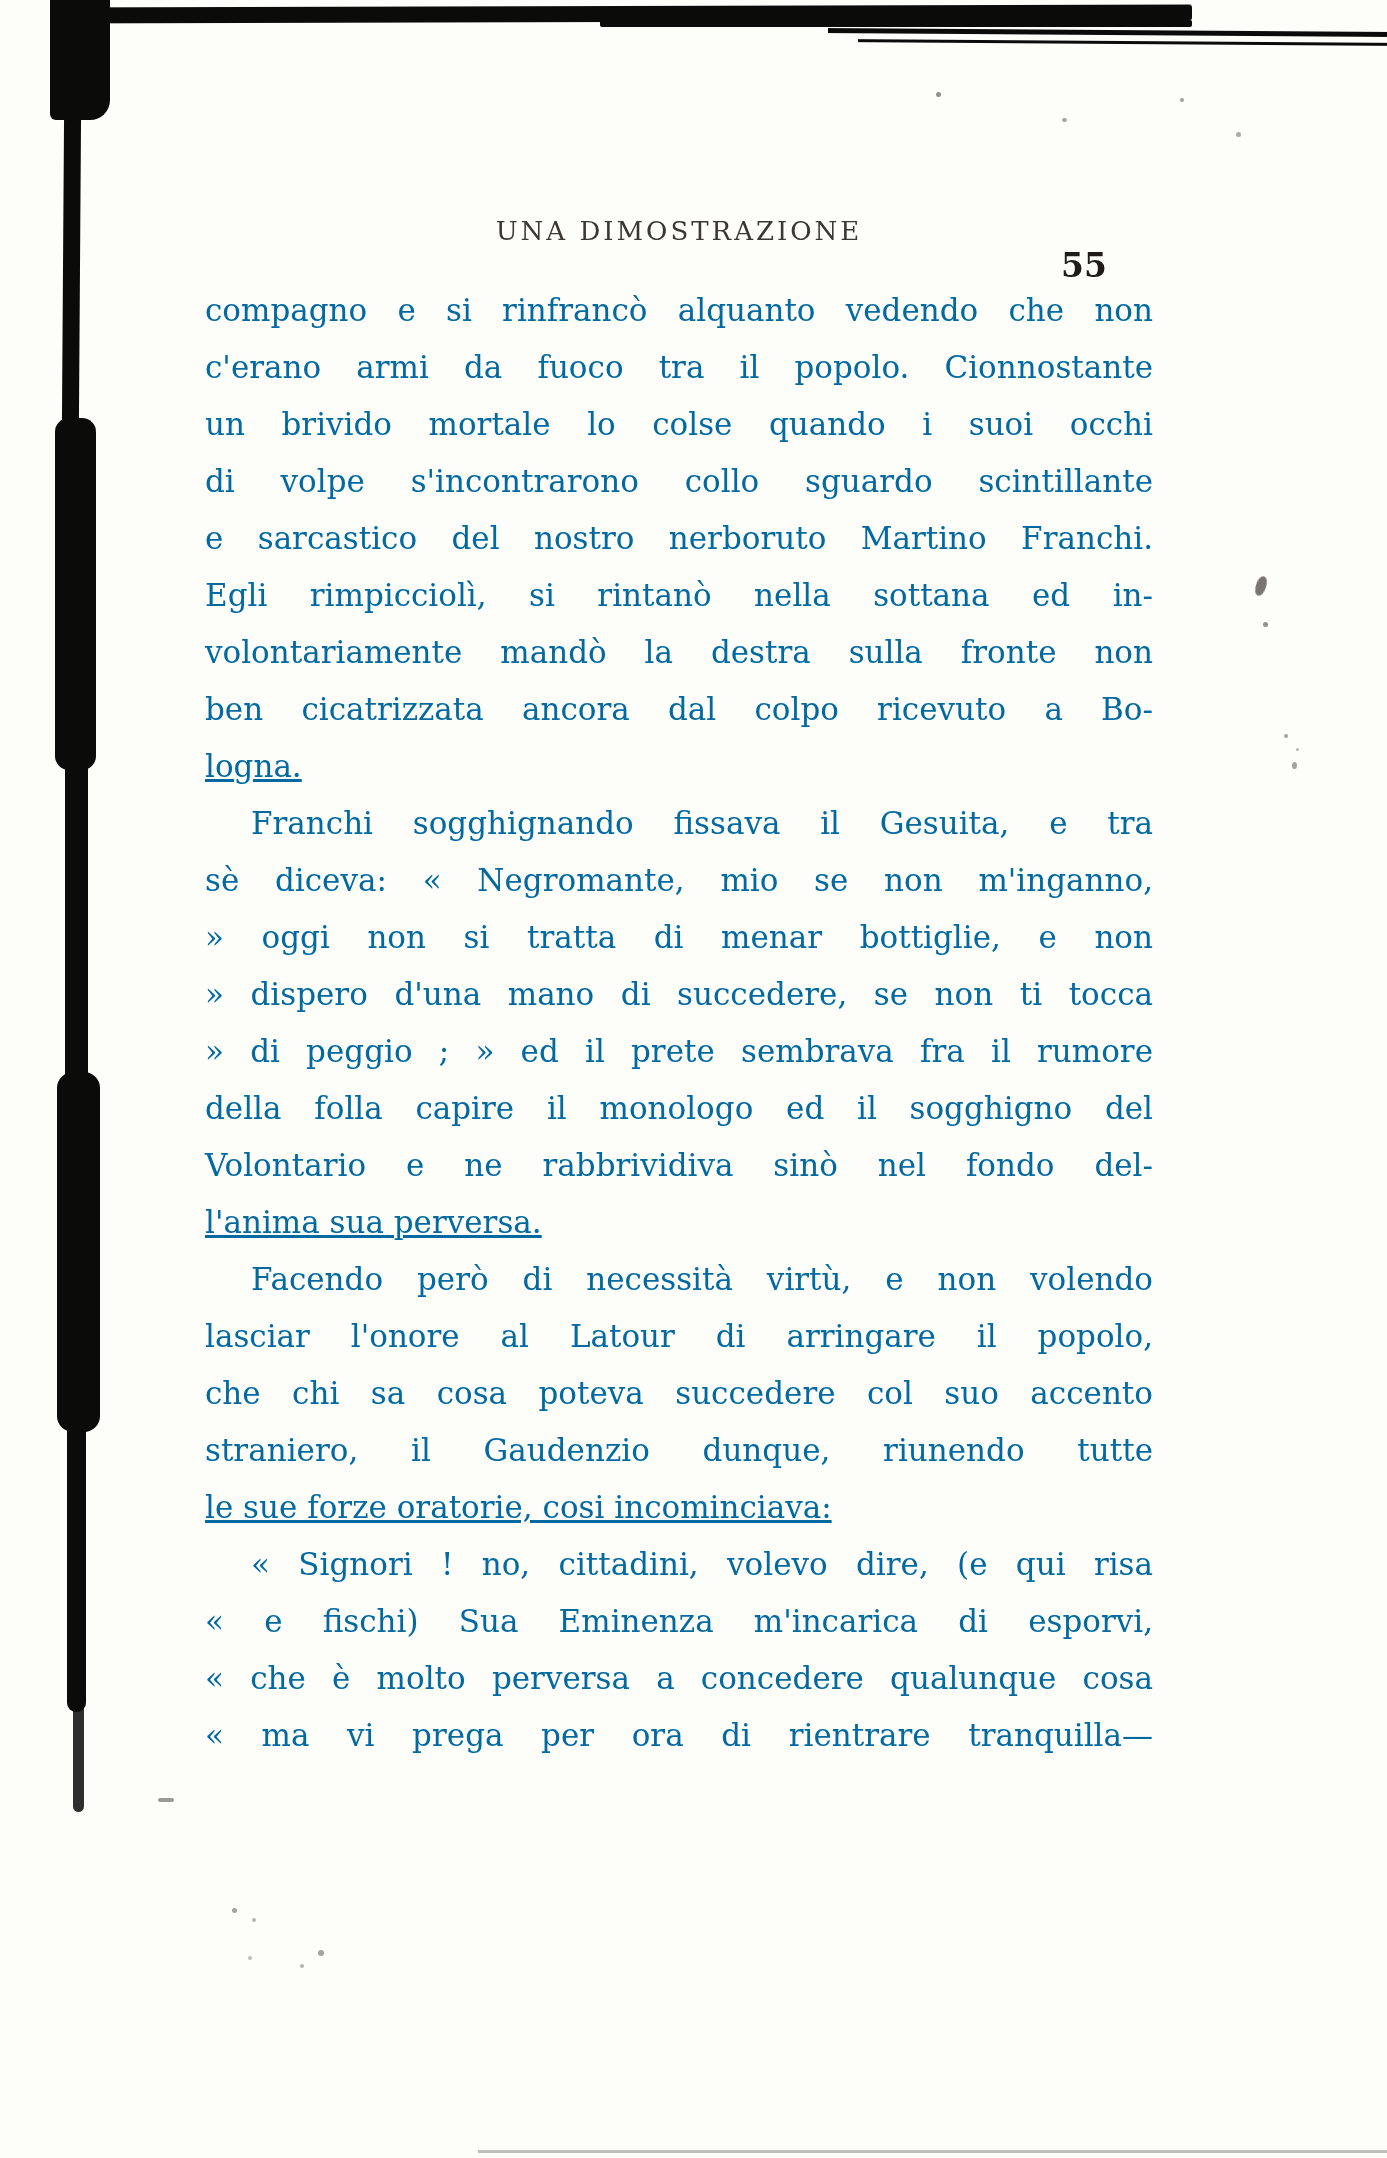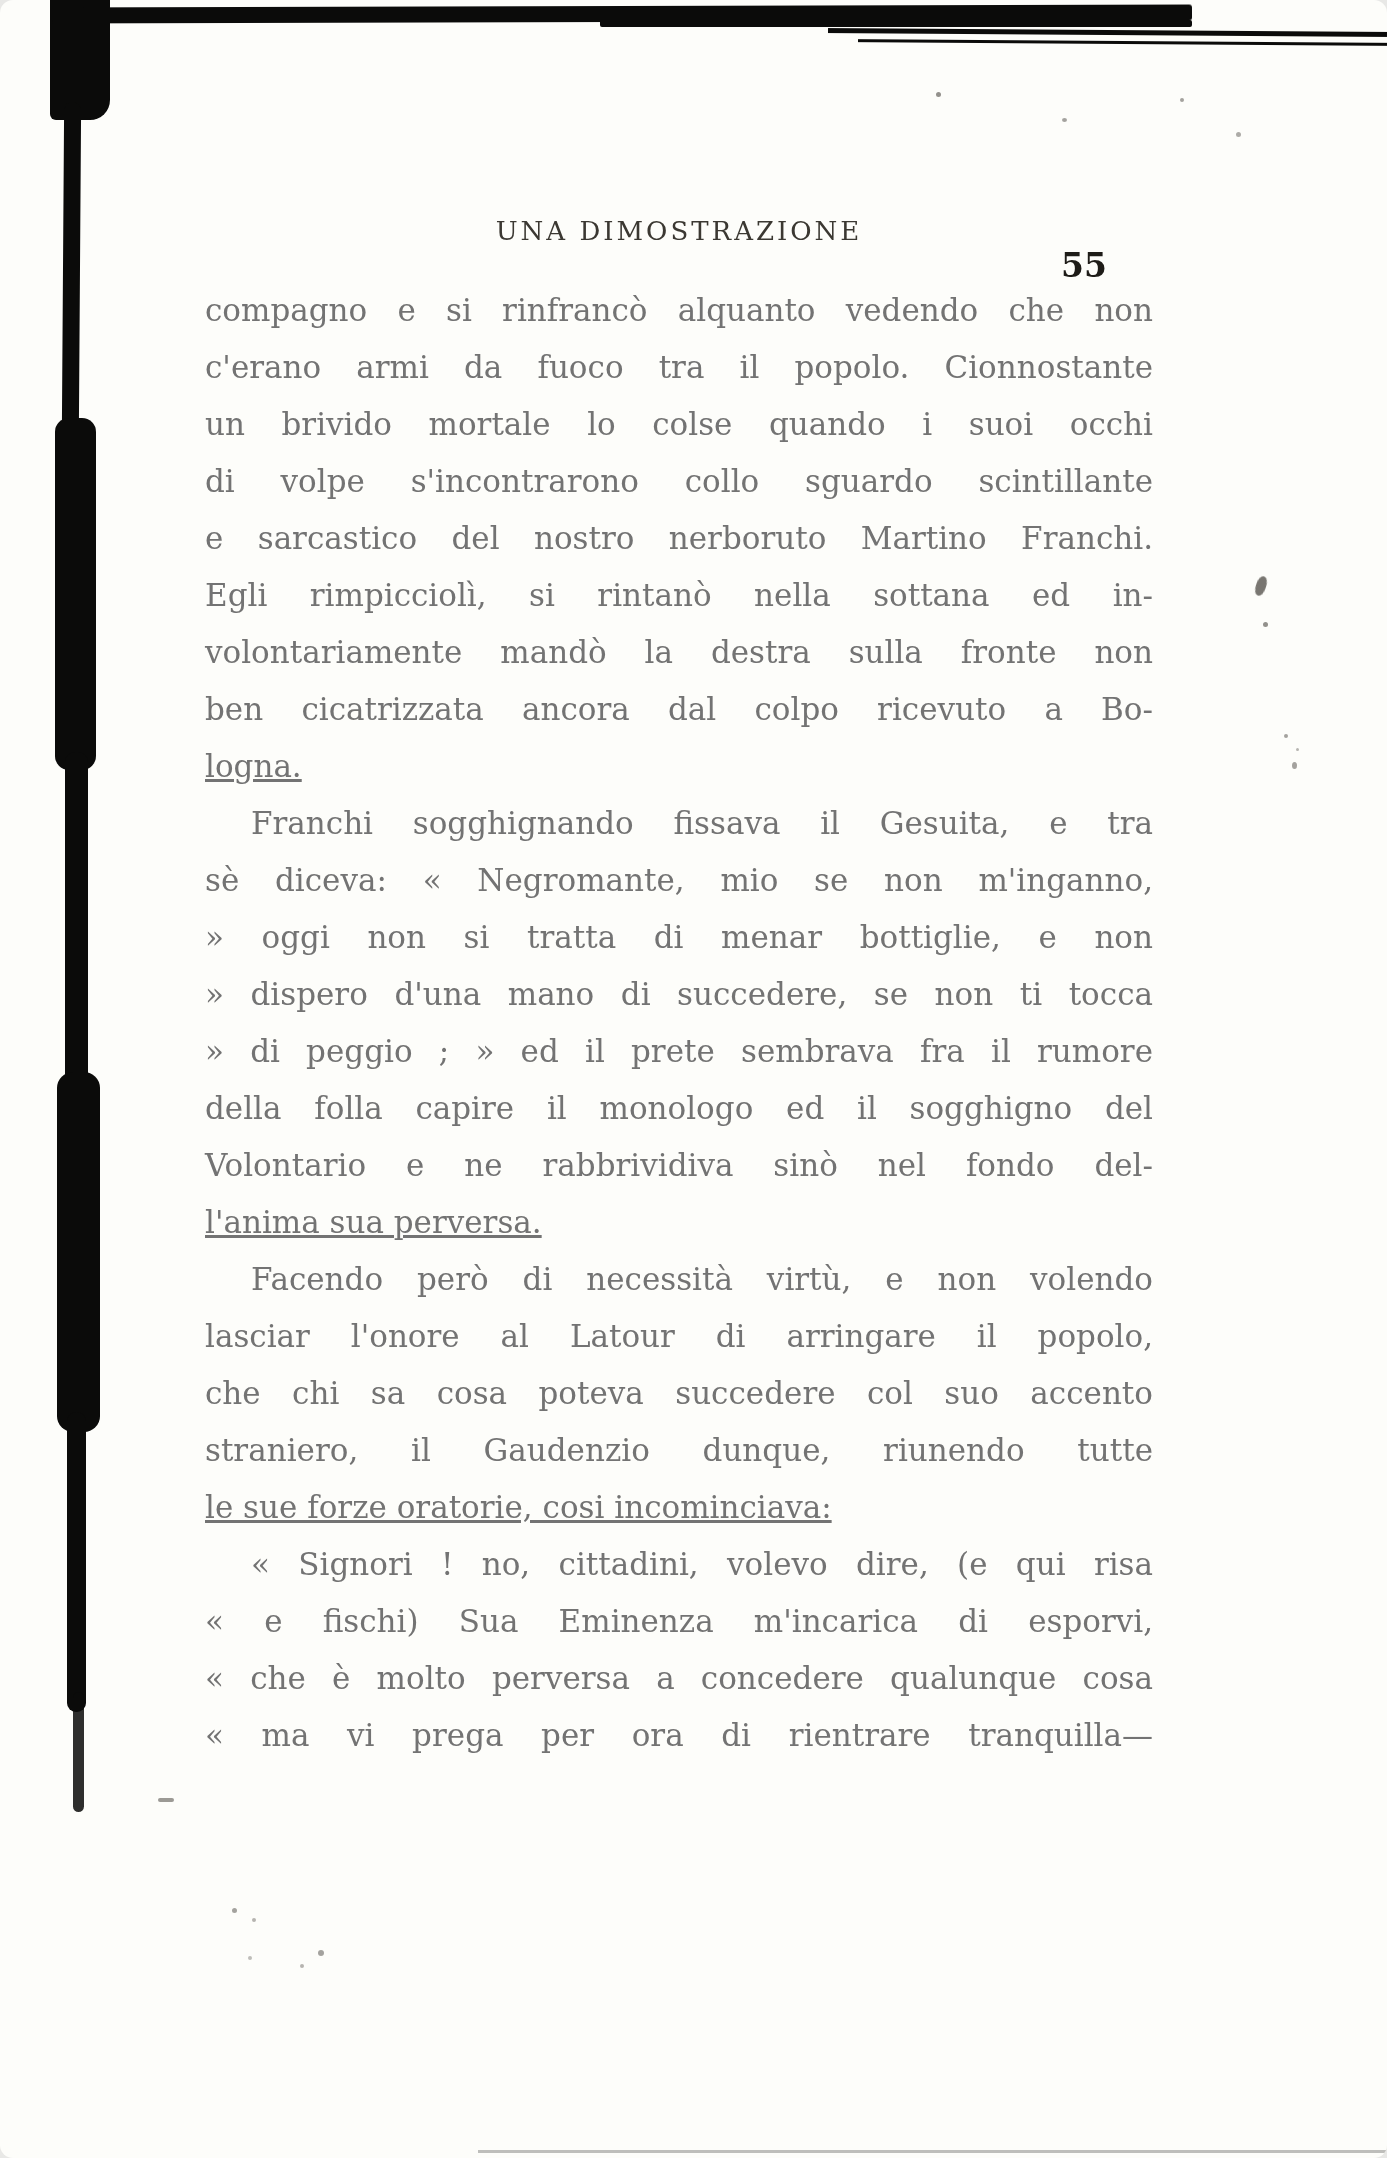--- a/index.html
+++ b/index.html
@@ -3,21 +3,20 @@
 <meta charset="utf-8">
 <style>
   html, body { margin:0; padding:0; background:#e8e8e6; }
   .page {
     position:relative;
     width:1387px; height:2158px;
     margin:0 auto;
     background:#fdfdfa;
     overflow:hidden;
     font-family:"DejaVu Serif", serif;
-    border-radius:13px;
   }
 
   
   .artifact { position:absolute; background:#0b0b0a; filter:blur(0.7px); }
   .a-seg1 { left:50px; top:0;      width:60px; height:120px; border-radius:0 0 20px 6px; }
   .a-seg2 { left:63px; top:102px;  width:17px; height:330px; border-radius:8px; transform:rotate(0.4deg); }
   .a-seg3 { left:55px; top:418px;  width:41px; height:352px; border-radius:14px; }
   .a-seg4 { left:65px; top:752px;  width:23px; height:336px; border-radius:10px; }
   .a-seg5 { left:57px; top:1072px; width:43px; height:360px; border-radius:16px; }
   .a-seg6 { left:67px; top:1412px; width:19px; height:300px; border-radius:9px; }
@@ -54,21 +53,21 @@
   }
   .pagenum {
     position:absolute; right:46px; top:-8px;
     font-size:33px; font-weight:bold; color:#1e1c18;margin-top:38px;
   }
 
   
   .text-block {
     position:absolute; left:205px; top:282px; width:948px;
     font-size:31px; line-height:57px;
-    color:#737373;
+    color:#0369a1;
   }
   .line { text-align:justify; text-align-last:justify; white-space:normal; }
   .line.no-j { text-align-last:left;text-decoration:underline; }
   .line.indent { text-indent:46px; }
 </style>
 </head>
 <body>
 
 <div class="page">
 

